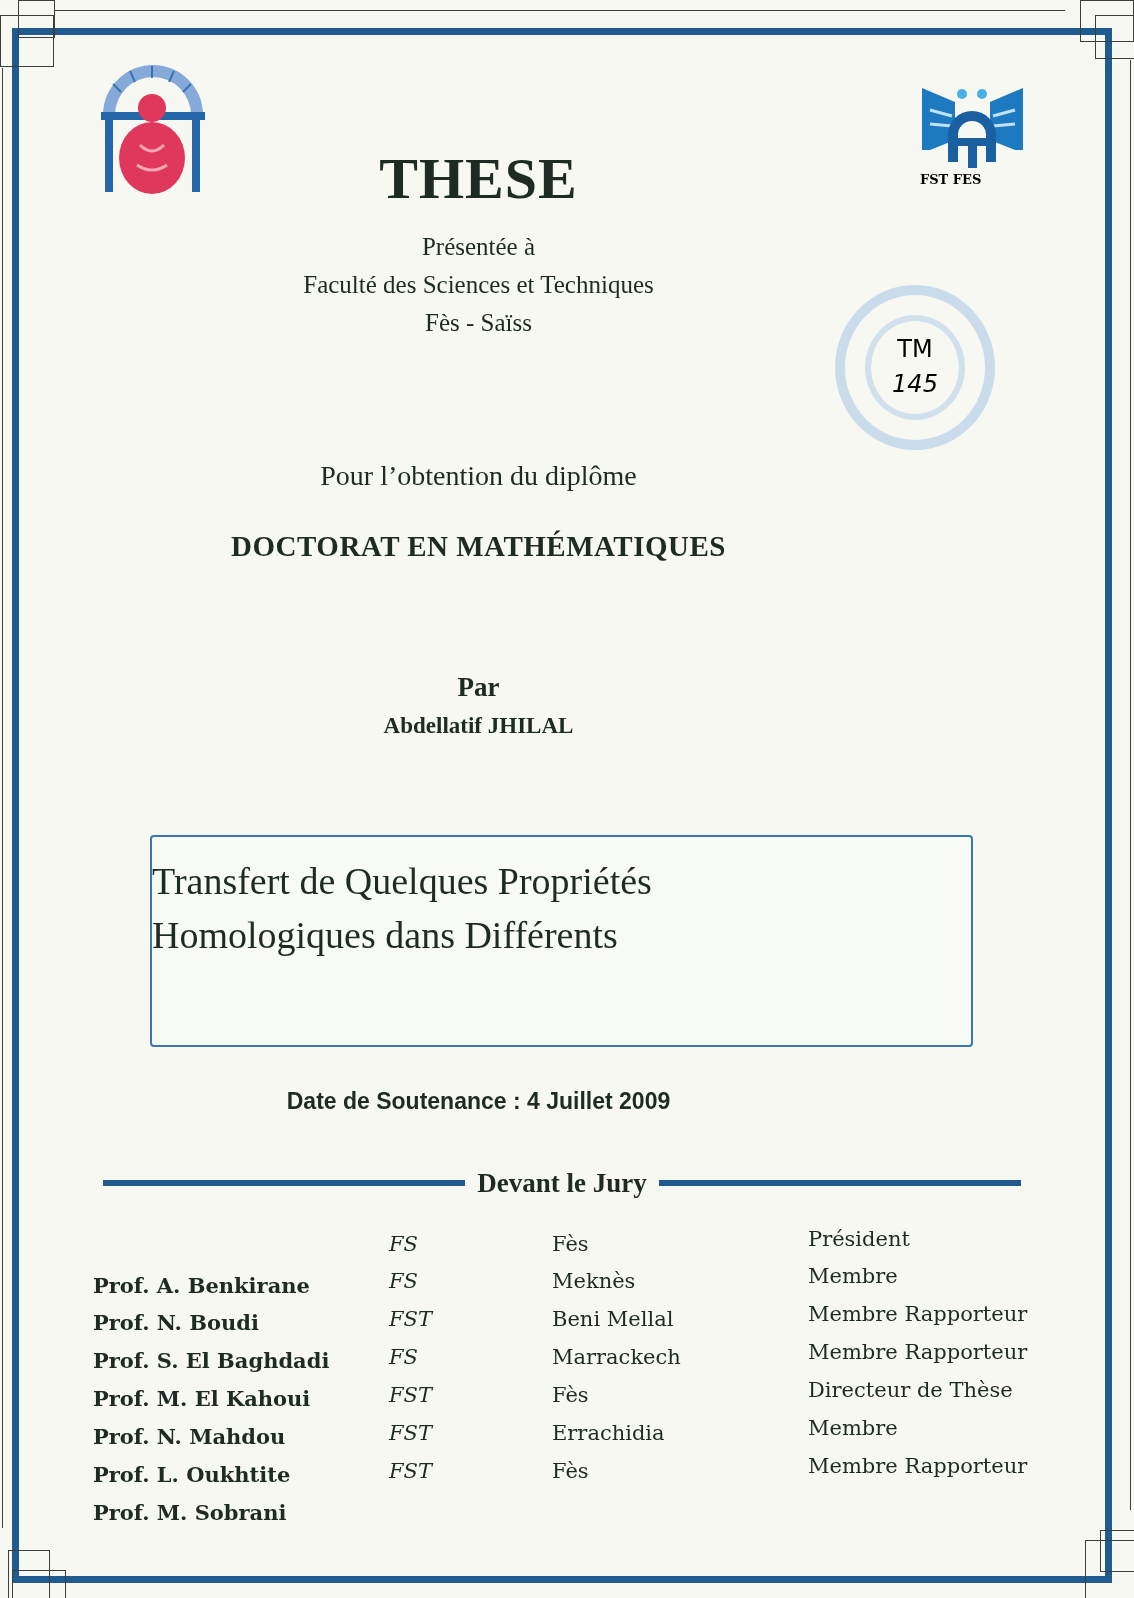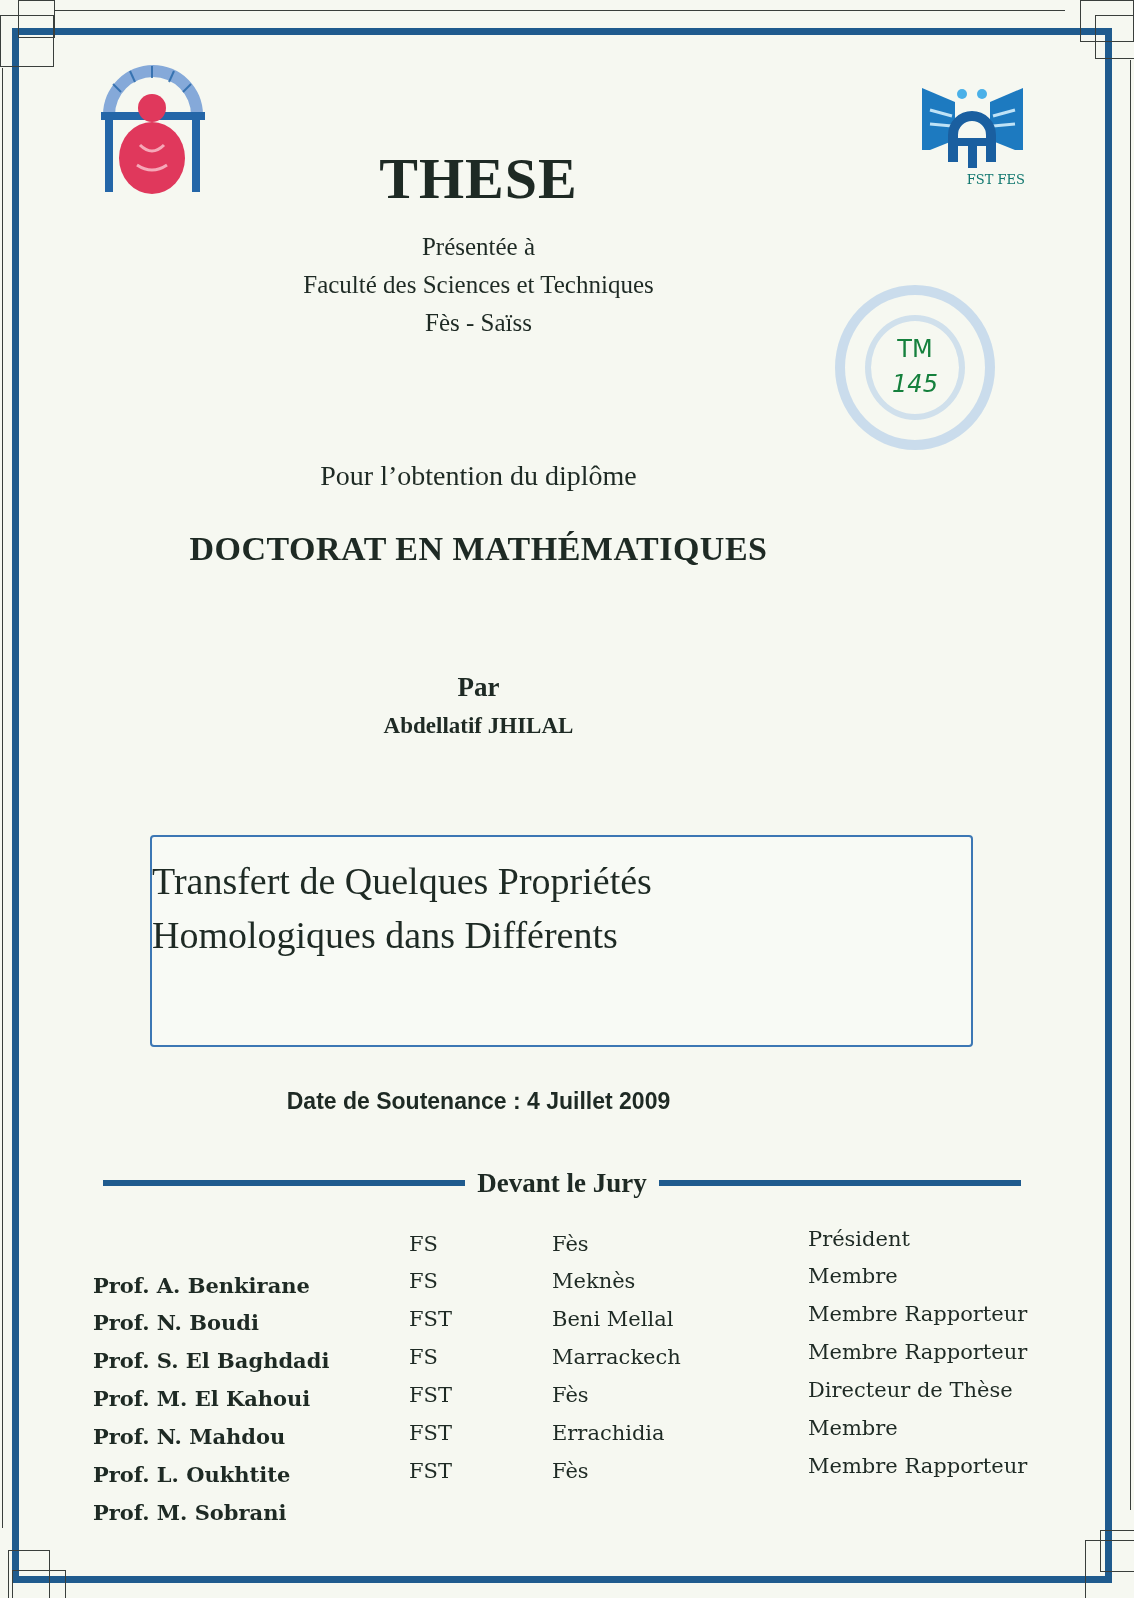--- a/index.html
+++ b/index.html
@@ -18,47 +18,47 @@
     .frame-outer-right { position: absolute; left: 1130px; top: 60px; width: 0; height: 1450px; border-left: 1.5px solid #3a3f3c; }
     .frame-outer-left { position: absolute; left: 2px; top: 68px; width: 0; height: 1460px; border-left: 1.5px solid #3a3f3c; }
 
     .logo-left { position: absolute; left: 95px; top: 60px; width: 115px; height: 135px; }
     .logo-right { position: absolute; left: 920px; top: 80px; width: 105px; height: 110px; }
 
     .center { position: absolute; left: 0; width: 957px; text-align: center; }
     .title { top: 145px; font-size: 58px; font-weight: bold; letter-spacing: 1px; }
     .presented { top: 228px; font-size: 25px; line-height: 38px; }
     .obtention { top: 460px; font-size: 28px; }
-    .degree { top: 530px; font-size: 34px; font-weight: bold; letter-spacing: 0.5px; }
+    .degree { top: 530px; font-size: 29px; font-weight: bold; letter-spacing: 0.5px; }
     .par { top: 672px; font-size: 27px; font-weight: bold; }
     .author { top: 713px; font-size: 23px; font-weight: bold; }
 
     .stamp { position: absolute; left: 835px; top: 285px; width: 160px; height: 165px; border-radius: 50%;
       border: 10px solid rgba(120,170,225,0.35); box-sizing: border-box; }
     .stamp-inner { position: absolute; left: 20px; top: 20px; right: 20px; bottom: 20px; border-radius: 50%;
       border: 6px solid rgba(120,170,225,0.3); }
-    .stamp-text { position: absolute; left: 0; right: 0; text-align: center; color: #15803d; font-family: "DejaVu Sans", sans-serif; font-size: 24px; }
+    .stamp-text { position: absolute; left: 0; right: 0; text-align: center; color: #000000; font-family: "DejaVu Sans", sans-serif; font-size: 24px; }
     .stamp-t1 { top: 40px; }
     .stamp-t2 { top: 75px; font-style: italic; }
 
     .title-box {
       position: absolute; left: 150px; top: 835px; width: 823px; height: 212px;
       border: 2px solid #3c77b4; border-radius: 4px; box-sizing: border-box; text-align: left;
       padding-top: 17px; font-size: 38px; line-height: 54px; background: #f8faf5;
     }
     .defense-date { top: 1088px; font-family: "Liberation Sans", sans-serif; font-weight: bold; font-size: 23px; }
 
     .jury-row-head { position: absolute; left: 103px; top: 1165px; width: 918px; height: 36px; display: flex; align-items: center; }
     .jury-line { flex: 1; height: 6px; background: #1f5b8e; }
     .jury-label { font-size: 27px; font-weight: bold; padding: 0 12px; }
 
     .jury-table { position: absolute; left: 90px; top: 1232px; font-family: "DejaVu Serif", serif; font-size: 21px; }
     .jury-member { position: absolute; left: 0; height: 37px; width: 960px; white-space: nowrap; }
     .col-name { position: absolute; left: 3px; font-weight: bold; margin-top: 41px; }
-    .col-inst { position: absolute; left: 319px; }
+    .col-inst { position: absolute; left: 299px; font-style: italic; }
     .col-city { position: absolute; left: 462px; }
     .col-role { position: absolute; left: 718px; }
   </style>
 </head>
 <body>
 
 <div class="frame-outer-top"></div>
 <div class="frame-outer-left"></div>
 <div class="frame-outer-right"></div>
 <div class="frame-main"></div>
@@ -103,21 +103,21 @@
   <svg width="105" height="110" viewBox="0 0 105 110">
     <path d="M2 8 L35 22 L35 60 L10 70 L2 70 Z" fill="#1d7ac0"></path>
     <path d="M103 8 L70 22 L70 60 L95 70 L103 70 Z" fill="#1d7ac0"></path>
     <path d="M10 30 L32 36 M10 44 L32 46 M95 30 L73 36 M95 44 L73 46" stroke="#bfe2f6" stroke-width="3"></path>
     <path d="M28 82 L28 55 A24 24 0 0 1 76 55 L76 82 L66 82 L66 55 A14 14 0 0 0 38 55 L38 82 Z" fill="#1a5fa0"></path>
     <rect x="30" y="58" width="45" height="8" fill="#1a5fa0"></rect>
     <rect x="48" y="58" width="9" height="30" fill="#1a5fa0"></rect>
     <circle cx="42" cy="14" r="5" fill="#4ab0e8"></circle>
       <circle cx="62" cy="14" r="5" fill="#4ab0e8"></circle>
   </svg>
-  <div style="position:absolute;left:0;top:92px;width:105px;text-align:right;font-family:'DejaVu Serif',serif;font-weight:normal;font-size:13px;color:#0f766e;">FST FES</div>
+  <div style="position:absolute;left:0;top:92px;width:105px;text-align:left;font-family:'DejaVu Serif',serif;font-weight:bold;font-size:13px;color:#000000;">FST FES</div>
 </div>
 
 <div class="stamp">
   <div class="stamp-inner"></div>
   <div class="stamp-text stamp-t1">TM</div>
   <div class="stamp-text stamp-t2">145</div>
 </div>
 
 <div class="center title">THESE</div>
 

